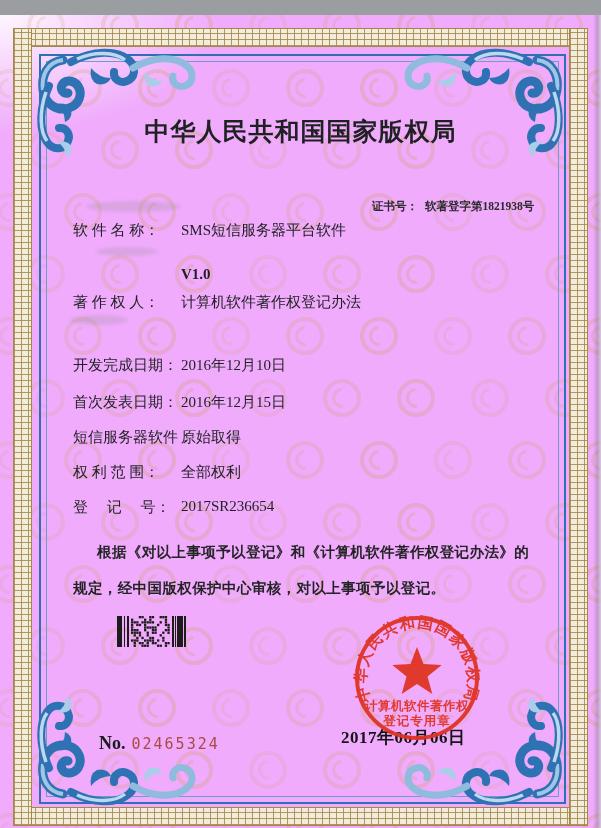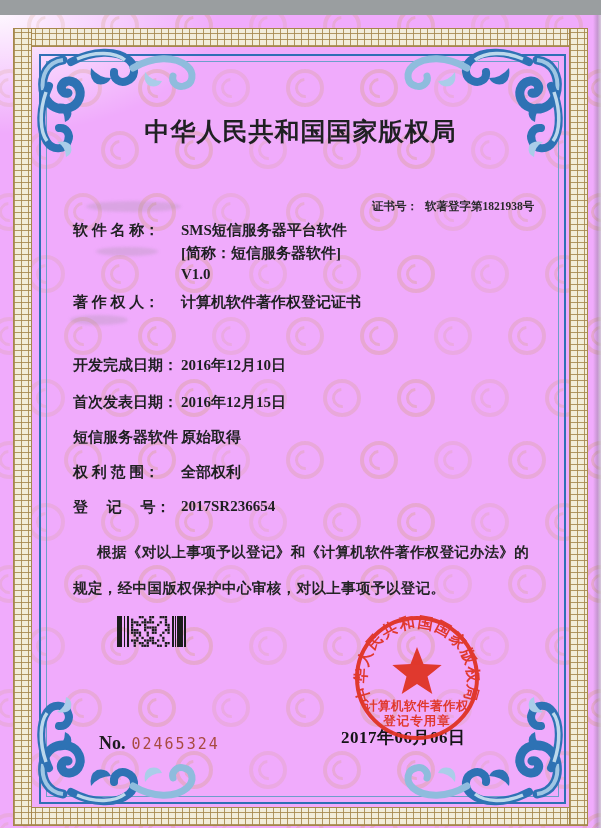--- a/index.html
+++ b/index.html
@@ -35,21 +35,21 @@
   .corner.bl{left:33px;bottom:35px;transform:scaleY(-1);}
   .corner.br{right:34px;bottom:35px;transform:scale(-1,-1);}
   
   .txt{position:absolute;z-index:5;color:#1f2022;}
   .issuer{left:0;right:0;top:100px;text-align:center;font-size:25px;font-weight:bold;
           letter-spacing:1px;}
   .doctitle{left:0;right:0;top:137px;text-align:center;font-size:30px;font-weight:bold;
           letter-spacing:1.5px;}
   .certno{left:372px;top:184px;font-size:11.5px;font-weight:bold;color:#2a2a2c;}
   .certno .v{margin-left:7px;}
-  .frow{left:73px;font-size:15px;font-weight:bold;white-space:nowrap;}
+  .frow{left:73px;font-size:15px;font-weight:normal;white-space:nowrap;}
   .flabel{display:inline-block;width:108px;vertical-align:top;}
   .fval{display:inline-block;vertical-align:top;}
   .subline{position:absolute;left:181px;font-size:15px;font-weight:bold;white-space:nowrap;z-index:5;color:#1f2022;}
   .stmt{font-size:14.5px;font-weight:bold;letter-spacing:0.4px;color:#242426;white-space:nowrap;}
   
   .serial{left:99px;top:718px;z-index:5;}
   .serial .p{font-size:18px;font-weight:bold;color:#1b1b1d;}
   .serial .n{font-family:"DejaVu Sans Mono","Liberation Mono",monospace;
              font-size:15px;color:#a84b41;letter-spacing:2px;margin-left:6px;}
   
@@ -477,25 +477,24 @@
   <div class="smudge" style="left:70px;top:300px;width:58px;height:10px;"></div>
 
   <div class="txt issuer">中华人民共和国国家版权局</div>
   <div class="txt certno">
     <span>证书号：</span><span class="v">软著登字第1821938号</span>
   </div>
 
   <div class="txt frow" style="top:206px;">
     <span class="flabel">软 件 名 称：</span><span class="fval">SMS短信服务器平台软件</span>
   </div>
-  <div class="subline" style="top:229px;">[简称：短信服务器软件]</div>
   <div class="subline" style="top:251px;">V1.0</div>
 
   <div class="txt frow" style="top:278px;">
-    <span class="flabel">著  作  权  人：</span><span class="fval">计算机软件著作权登记证书</span>
+    <span class="flabel">著  作  权  人：</span><span class="fval">计算机软件著作权登记办法</span>
   </div>
   <div class="txt frow" style="top:341px;">
     <span class="flabel">开发完成日期：</span><span class="fval">2016年12月10日</span>
   </div>
   <div class="txt frow" style="top:378px;">
     <span class="flabel">首次发表日期：</span><span class="fval">2016年12月15日</span>
   </div>
   <div class="txt frow" style="top:413px;">
     <span class="flabel">短信服务器软件：</span><span class="fval">原始取得</span>
   </div>

